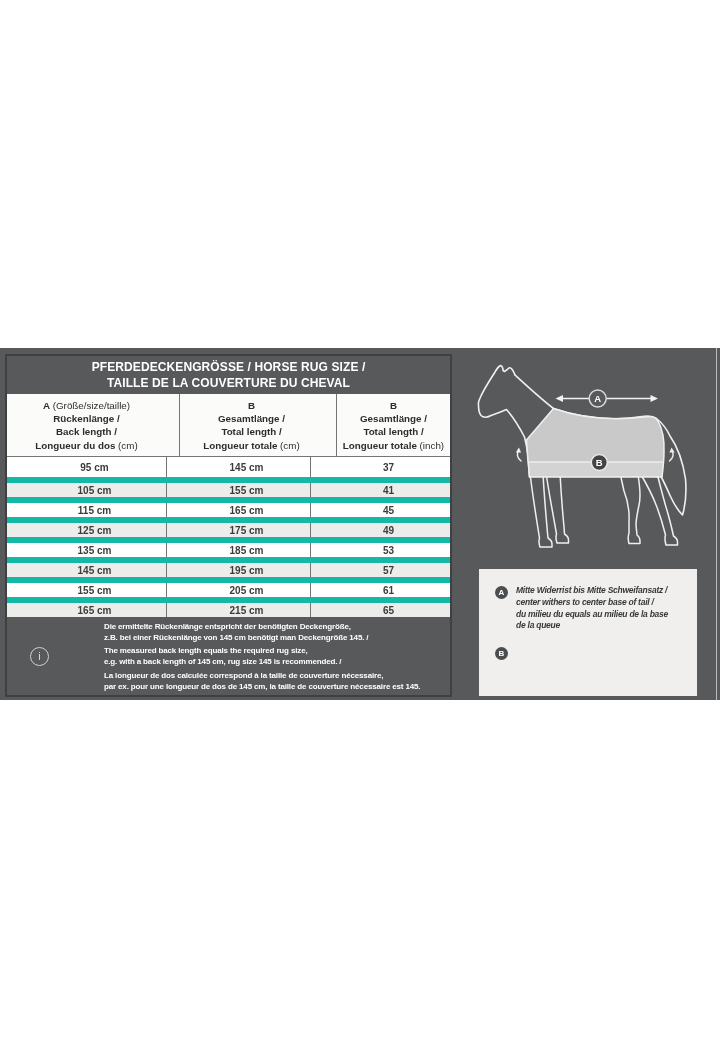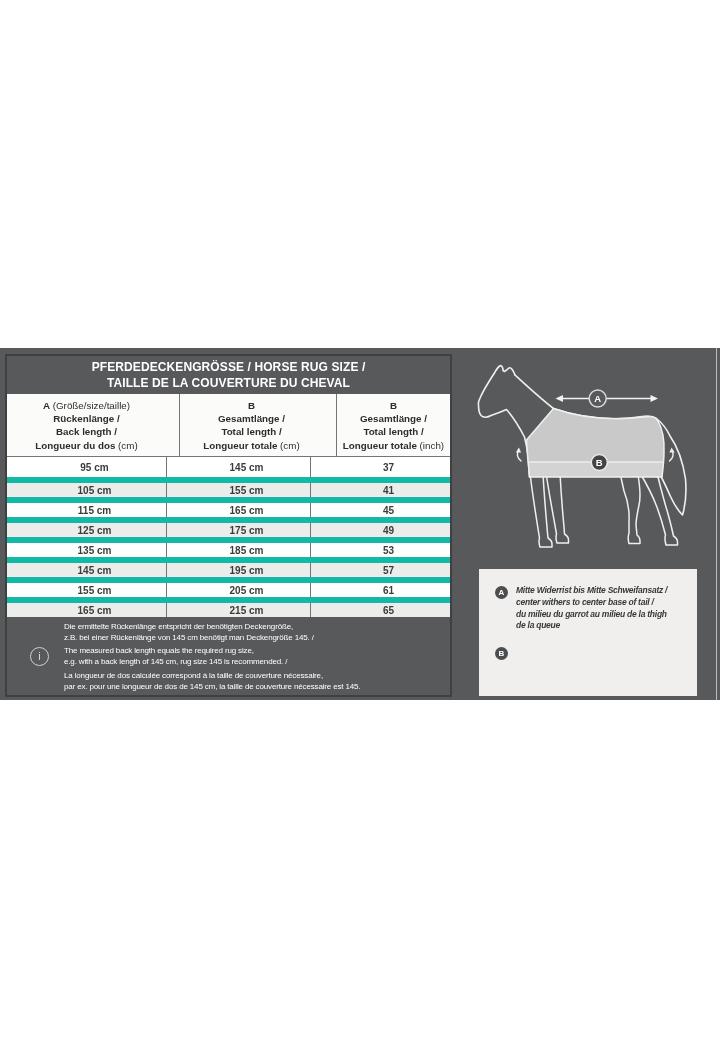--- a/index.html
+++ b/index.html
@@ -54,22 +54,22 @@
     flex:1; background:#58595b; display:flex; align-items:center;
   }
   .note-icon {
     flex:none; width:19px; height:19px; margin:0 15px 0 23px;
     border:1.5px solid #cfcfcf; border-radius:50%;
     color:#d9d9d9; font-size:11px; font-weight:normal;
     display:flex; align-items:center; justify-content:center;
   }
   .n-group { margin:2.5px 0; }
   .n-line {
-    color:#ffffff; font-size:8px; line-height:11px; font-weight:normal;
-    letter-spacing:-0.15px; white-space:nowrap;
+    color:#ffffff; font-size:8px; line-height:11px; font-weight:bold;
+    letter-spacing:-0.15px; white-space:nowrap;margin-left:40px;
   }
 
   
   .horse { position:absolute; left:470px; top:7px; }
 
   
   .legend {
     position:absolute; left:479px; top:221px; width:218px; height:127px;
     background:#f0efed; padding:16px 10px 0 16px;
   }
@@ -251,21 +251,21 @@
       <circle cx="129.3" cy="107.5" r="8" fill="#434446" stroke="#e9eae8" stroke-width="1.5"></circle>
       <text x="129.3" y="111" text-anchor="middle" font-family="Liberation Sans, sans-serif" font-size="9.5" font-weight="bold" fill="#ffffff">B</text>
     </svg>
 
     <div class="legend">
       <div class="leg-item">
         <div class="leg-marker">A</div>
         <div class="leg-text">
           <div>Mitte Widerrist bis Mitte Schweifansatz /</div>
           <div>center withers to center base of tail /</div>
-          <div>du milieu du garrot au milieu de la thigh</div>
+          <div>du milieu du equals au milieu de la base</div>
           <div>de la queue</div>
         </div>
       </div>
       <div class="leg-item">
         <div class="leg-marker">B</div>
       </div>
     </div>
 
     <div class="edge-line"></div>
   </div>

